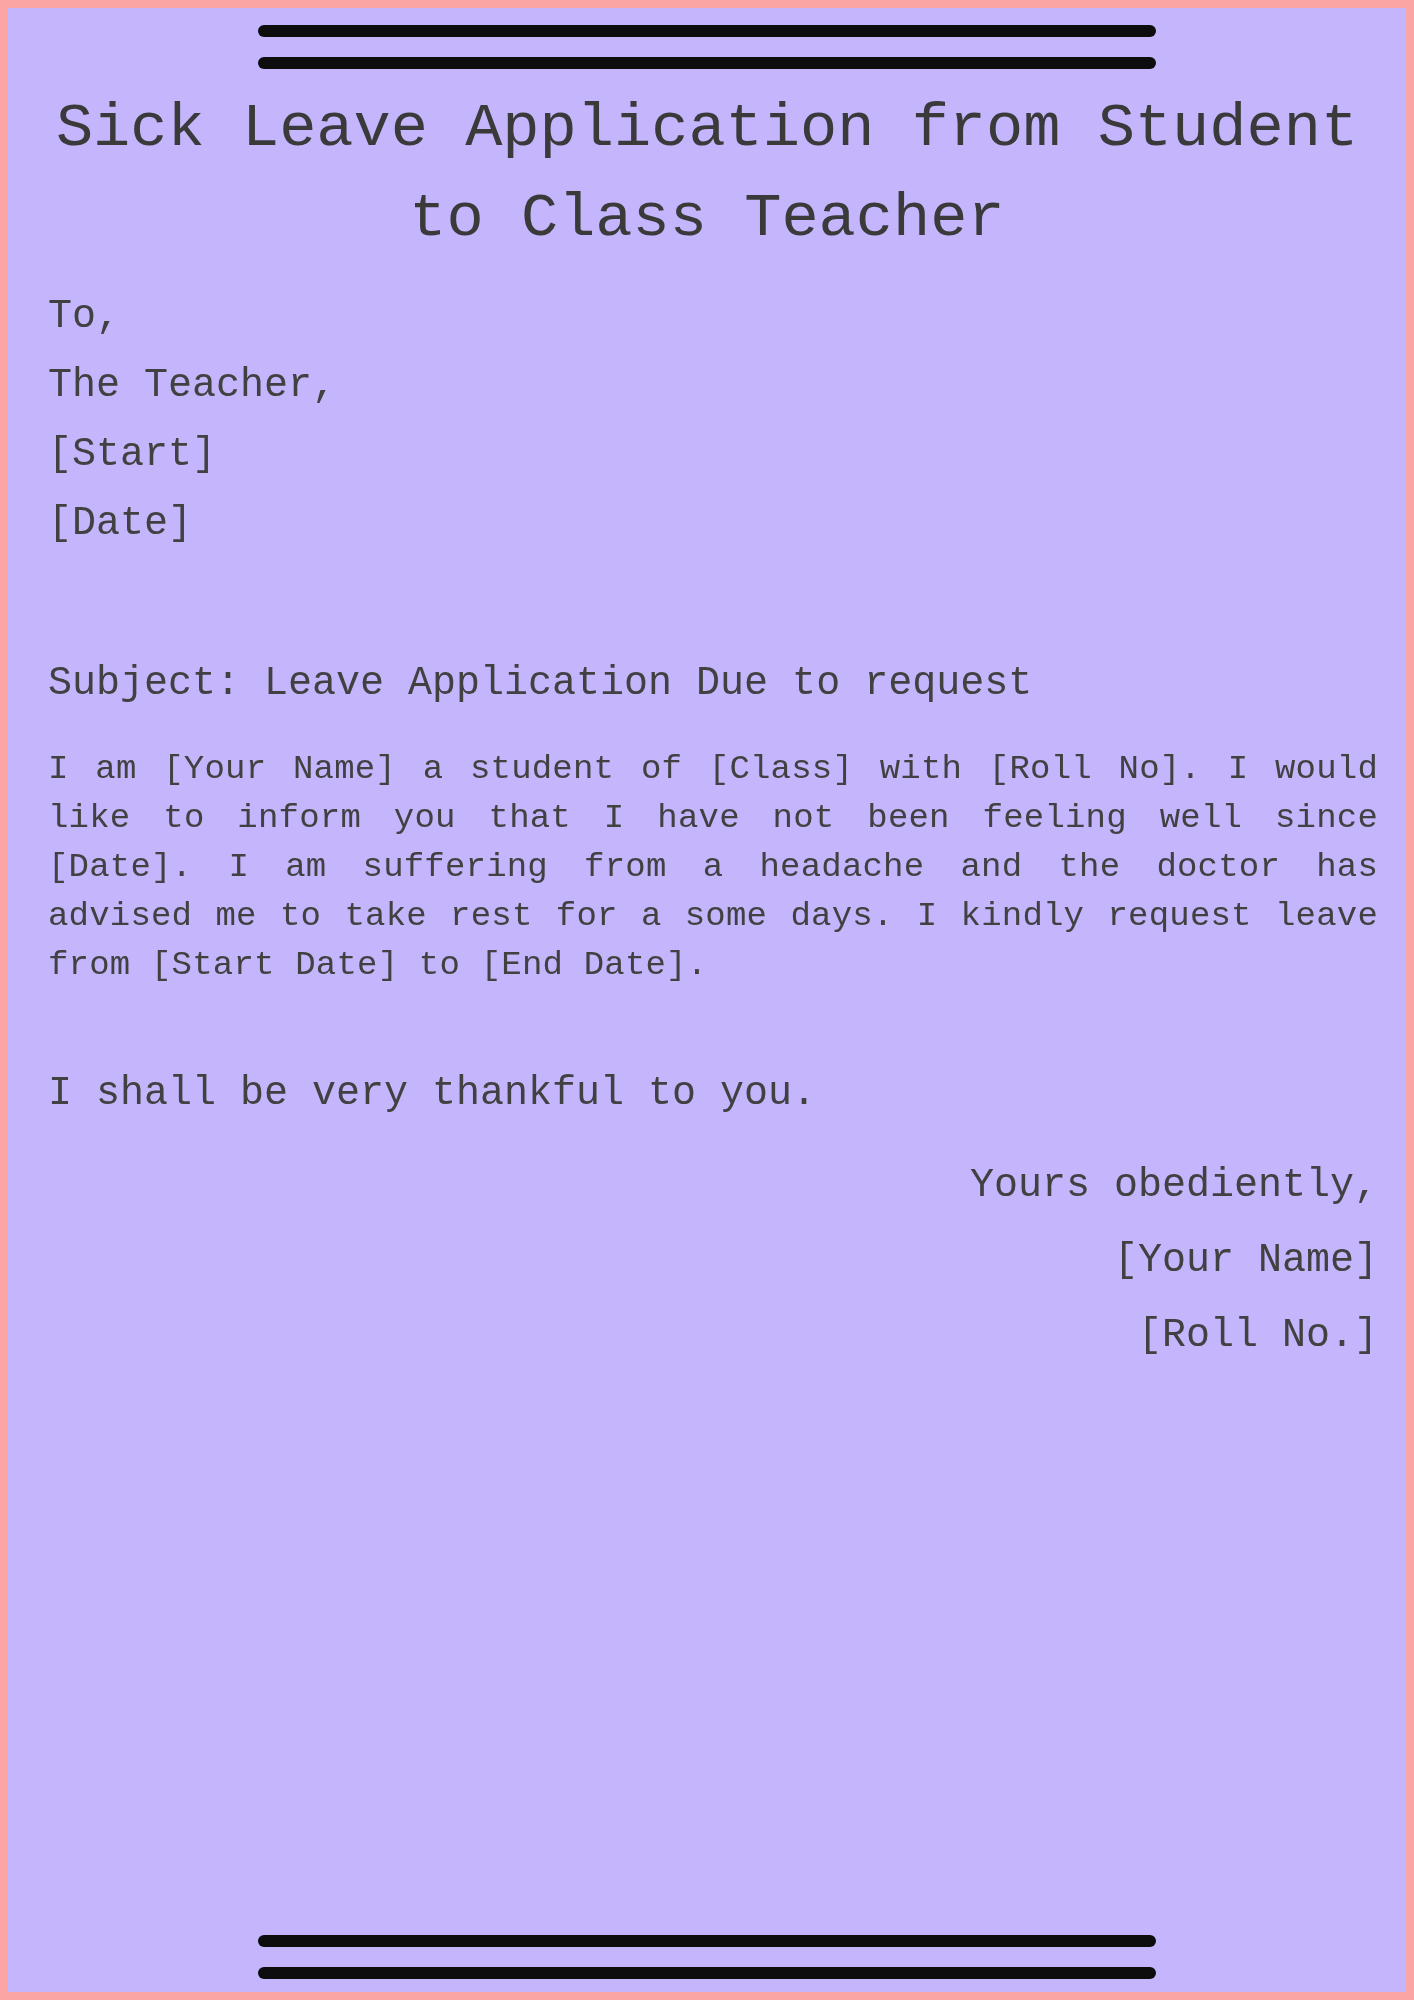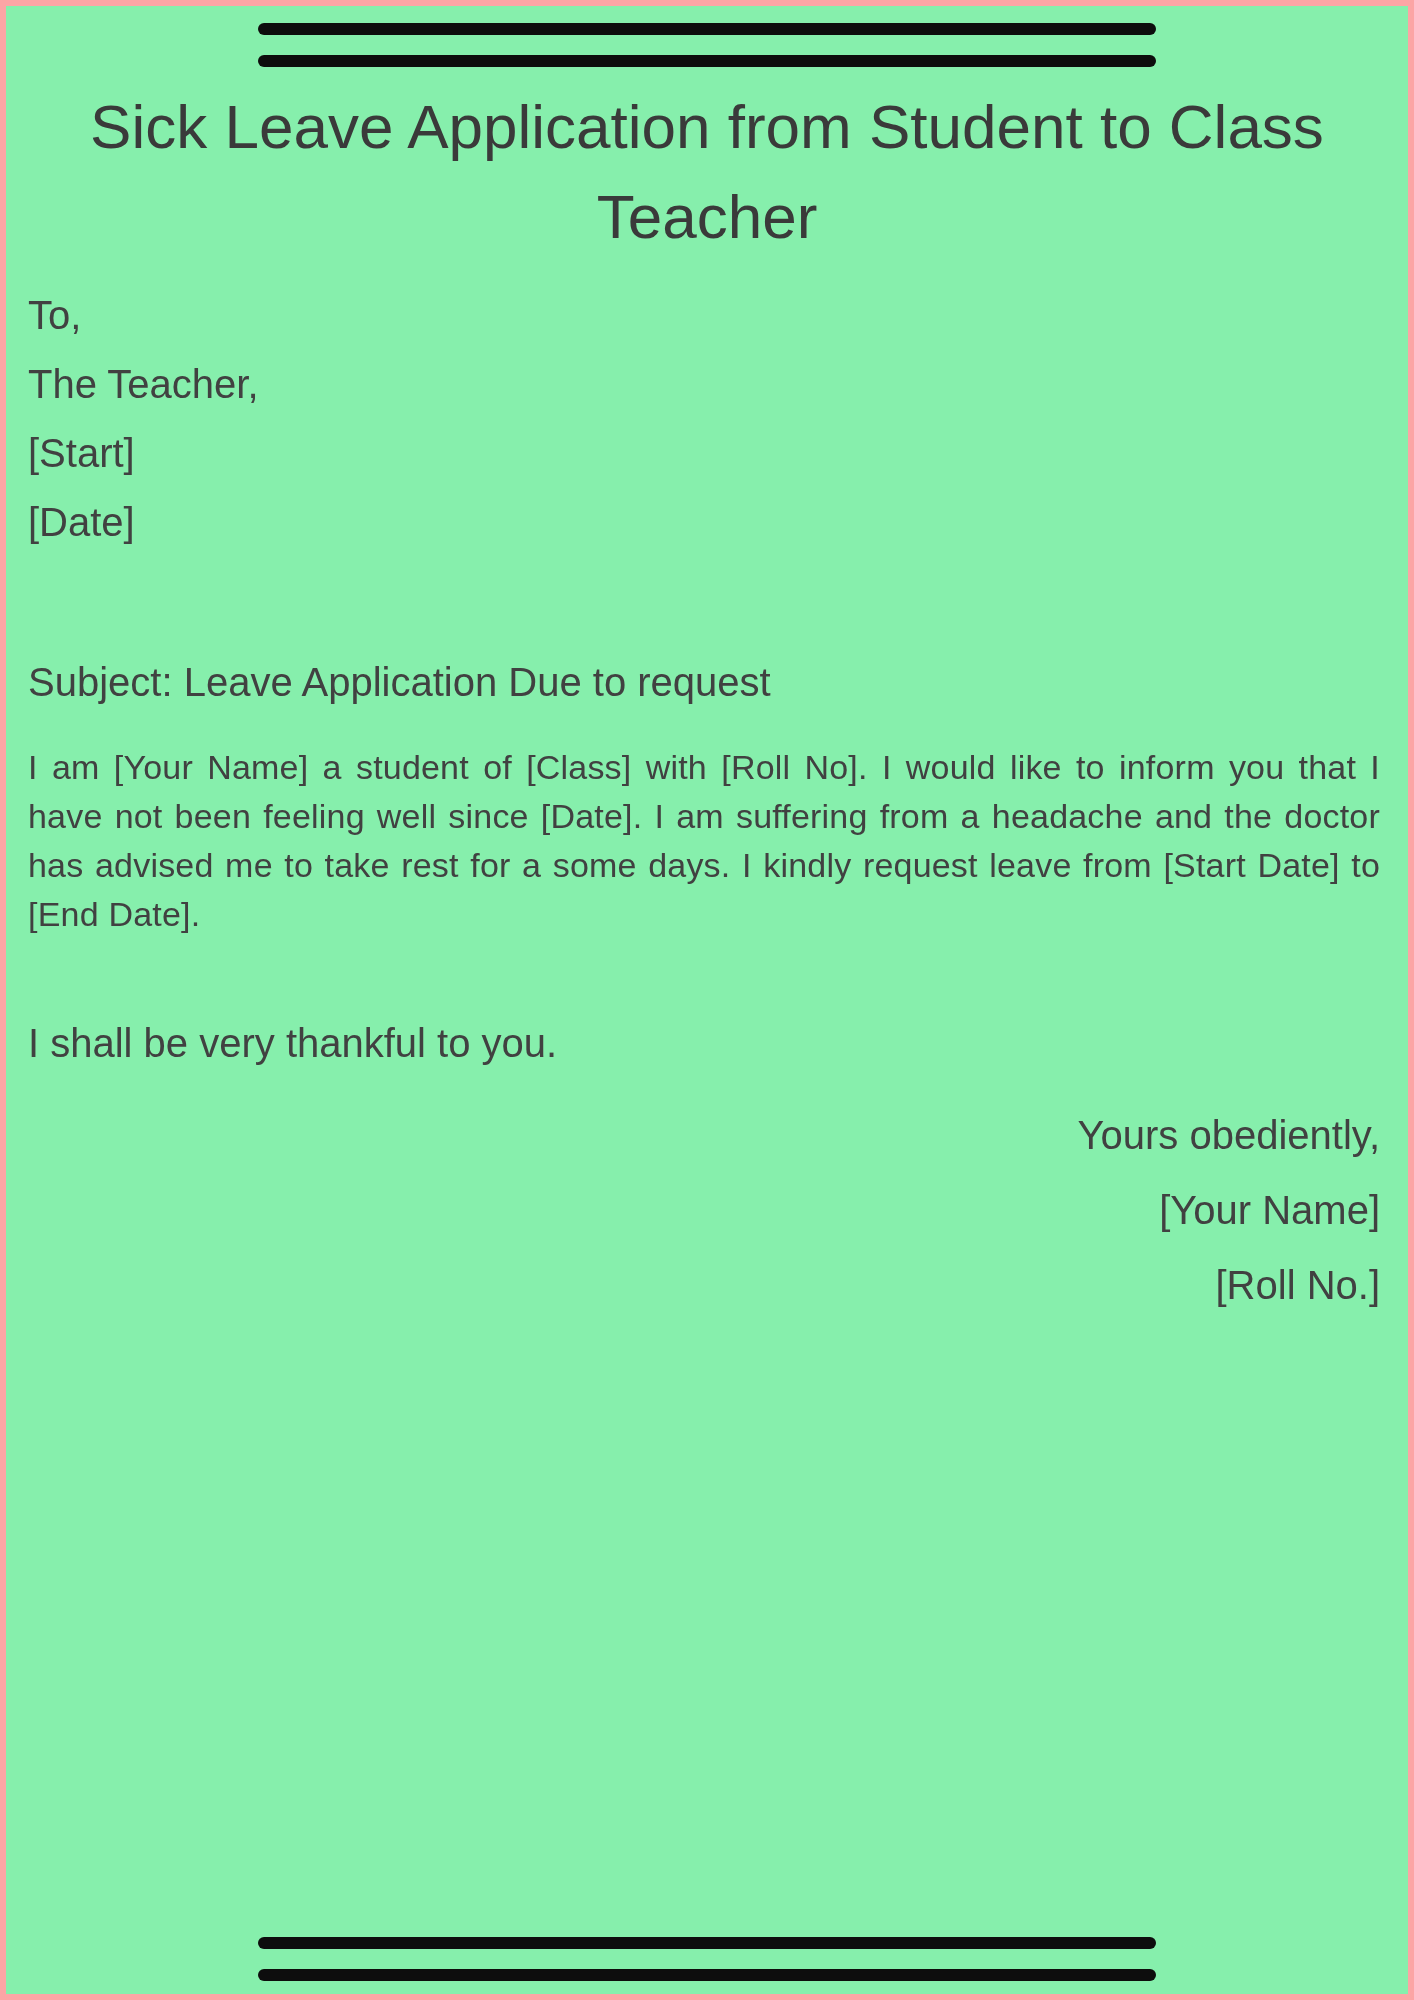--- a/index.html
+++ b/index.html
@@ -4,23 +4,24 @@
 <style>
   * { box-sizing: border-box; }
   html, body { margin: 0; padding: 0; background: #ffffff; }
   body {
     width: 1414px; height: 2000px;
     font-family: "Liberation Sans", "DejaVu Sans", sans-serif;
   }
   .page {
     position: relative;
     width: 1414px; height: 2000px;
-    background: #86efac;
-    border: 6px solid #fca5a5;
+    background: #c4b5fd;
+    border: 8px solid #fca5a5;
     overflow: hidden;
+    font-family: Liberation Mono, monospace;
   }
   .bars { width: 898px; margin: 0 auto; }
   .bars-top { padding-top: 17px; }
   .bar {
     height: 12px;
     background: #0d0d0d;
     border-radius: 7px;
   }
   .bar + .bar { margin-top: 20px; }
   .bars-bottom {
@@ -31,21 +32,21 @@
   h1.title {
     margin: 15px 40px 0;
     text-align: center;
     font-size: 62px;
     font-weight: 500;
     line-height: 1.45;
     color: #3a3a3a;
     letter-spacing: 0;
   }
   .content {
-    padding: 0 28px 0 22px;
+    padding: 0 28px 0 40px;
     color: #414141;
   }
   .address { margin-top: 28px; }
   .address p {
     font-size: 40px;
     line-height: 1.25;
     margin: 0 0 19px;
   }
   .subject {
     font-size: 40px;

